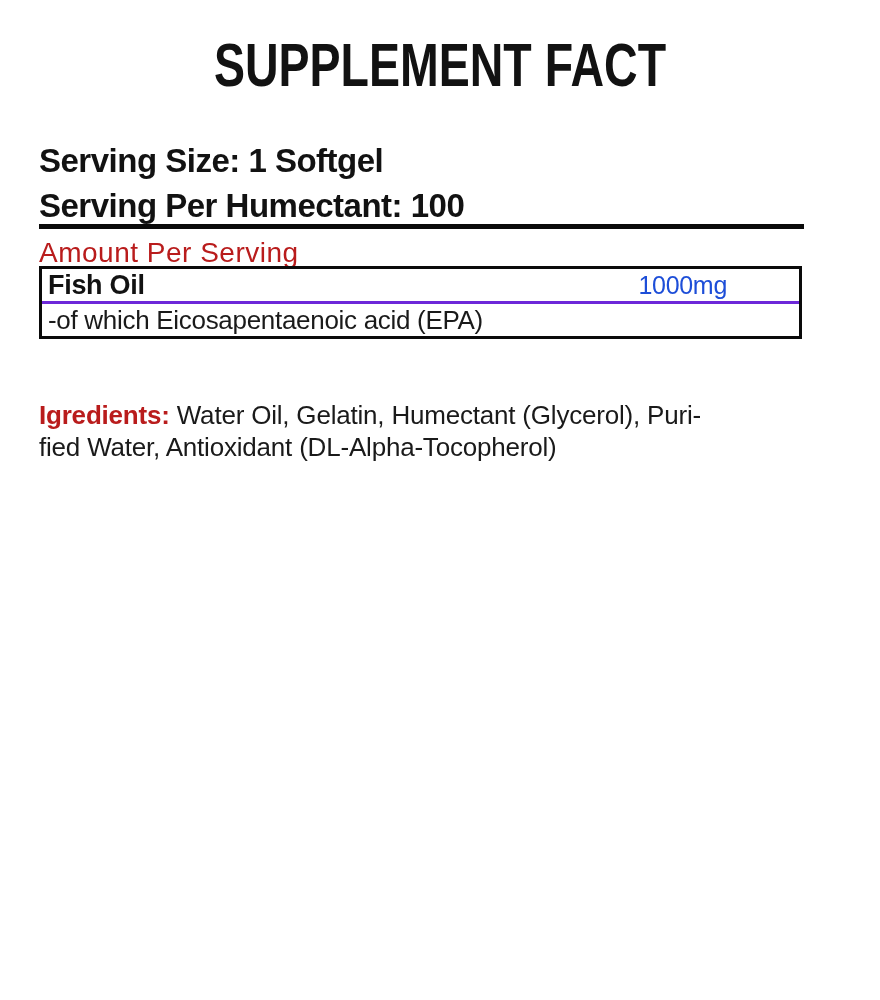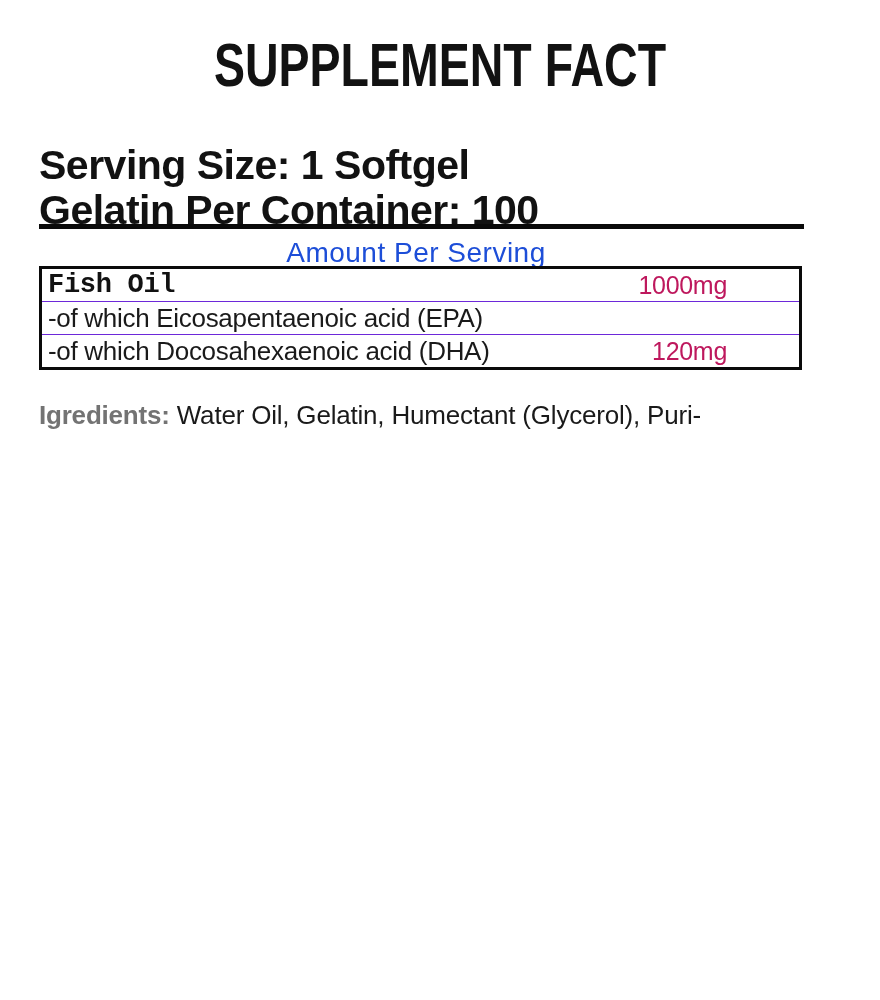--- a/index.html
+++ b/index.html
@@ -25,21 +25,21 @@
     letter-spacing: 0px;
     transform: scaleX(0.75);
     transform-origin: 440px 50%;
     white-space: nowrap;
     color: #121212;
   }
 
   .serving-line { 
     position: absolute;
     left: 39px;
-    font-size: 41px;
+    font-size: 33px;
     font-weight: 700;
     letter-spacing: -0.5px;
     color: #121212;
     white-space: nowrap;
   }
   #serving-size { top: 142px; }
   #serving-per-container { top: 187px; }
 
   .thick-rule {
     position: absolute;
@@ -48,89 +48,86 @@
     width: 765px;
     height: 5px;
     background: #0a0a0a;
   }
 
   .amount-header {
     position: absolute;
     top: 237px;
     left: 39px;
     width: 754px;
-    text-align: center;
+    text-align: left;
     font-size: 28px;
     font-weight: 400;
     letter-spacing: 0.5px;
-    color: #1d4ed8;
+    color: #b91c1c;
     white-space: nowrap;
   }
 
   .facts-table {
     position: absolute;
     top: 266px;
     left: 39px;
     width: 757px; 
     border: 3px solid #0a0a0a;
   }
   .facts-row {
     display: flex;
     justify-content: space-between;
     align-items: center;
     height: 32px;
     padding-left: 6px;
     font-size: 26px;
     letter-spacing: -0.3px;
     white-space: nowrap;
   }
-  .facts-row + .facts-row { border-top: 1px solid #6d28d9; }
+  .facts-row + .facts-row { border-top: 3px solid #6d28d9; }
   .facts-row .nutrient { font-weight: 400; color: #1a1a1a; }
-  .facts-row.bold-row .nutrient { font-weight: 700; font-size: 27px; color: #121212; font-family: Liberation Mono, monospace; }
+  .facts-row.bold-row .nutrient { font-weight: 700; font-size: 27px; color: #121212; }
   .facts-row .amount {
     padding-right: 72px;
     font-size: 25px;
     font-weight: 400;
-    color: #be185d;
+    color: #1d4ed8;
   }
 
   .ingredients {
     position: absolute;
     top: 399px;
     left: 39px;
     width: 780px;
     font-size: 26px;
     line-height: 32px;
     letter-spacing: -0.2px;
     color: #1a1a1a;
   }
-  .ingredients .ing-label { font-weight: 700; color: #737373; }
+  .ingredients .ing-label { font-weight: 700; color: #b91c1c; }
 </style>
 </head>
 <body>
 
 <div class="title">SUPPLEMENT FACT</div>
 
 <div id="serving-size" class="serving-line">Serving Size: 1 Softgel</div>
 
-<div id="serving-per-container" class="serving-line">Gelatin Per Container: 100</div>
+<div id="serving-per-container" class="serving-line">Serving Per Humectant: 100</div>
 
 <div class="thick-rule"></div>
 
 <div class="amount-header">Amount Per Serving</div>
 
 <div class="facts-table">
   <div class="facts-row bold-row">
     <span class="nutrient">Fish Oil</span>
     <span class="amount">1000mg</span>
   </div>
   <div class="facts-row">
     <span class="nutrient">-of which Eicosapentaenoic acid (EPA)</span>
   </div>
-  <div class="facts-row">
-    <span class="nutrient">-of which Docosahexaenoic acid (DHA)</span>
-    <span class="amount">120mg</span>
-  </div>
 </div>
 
 <div class="ingredients">
   <span class="ing-label">Igredients:</span><span> Water Oil, Gelatin, Humectant (Glycerol), Puri-</span><br>
+  <span>fied Water, Antioxidant (DL-Alpha-Tocopherol)</span>
 </div>
 
 </body></html>

